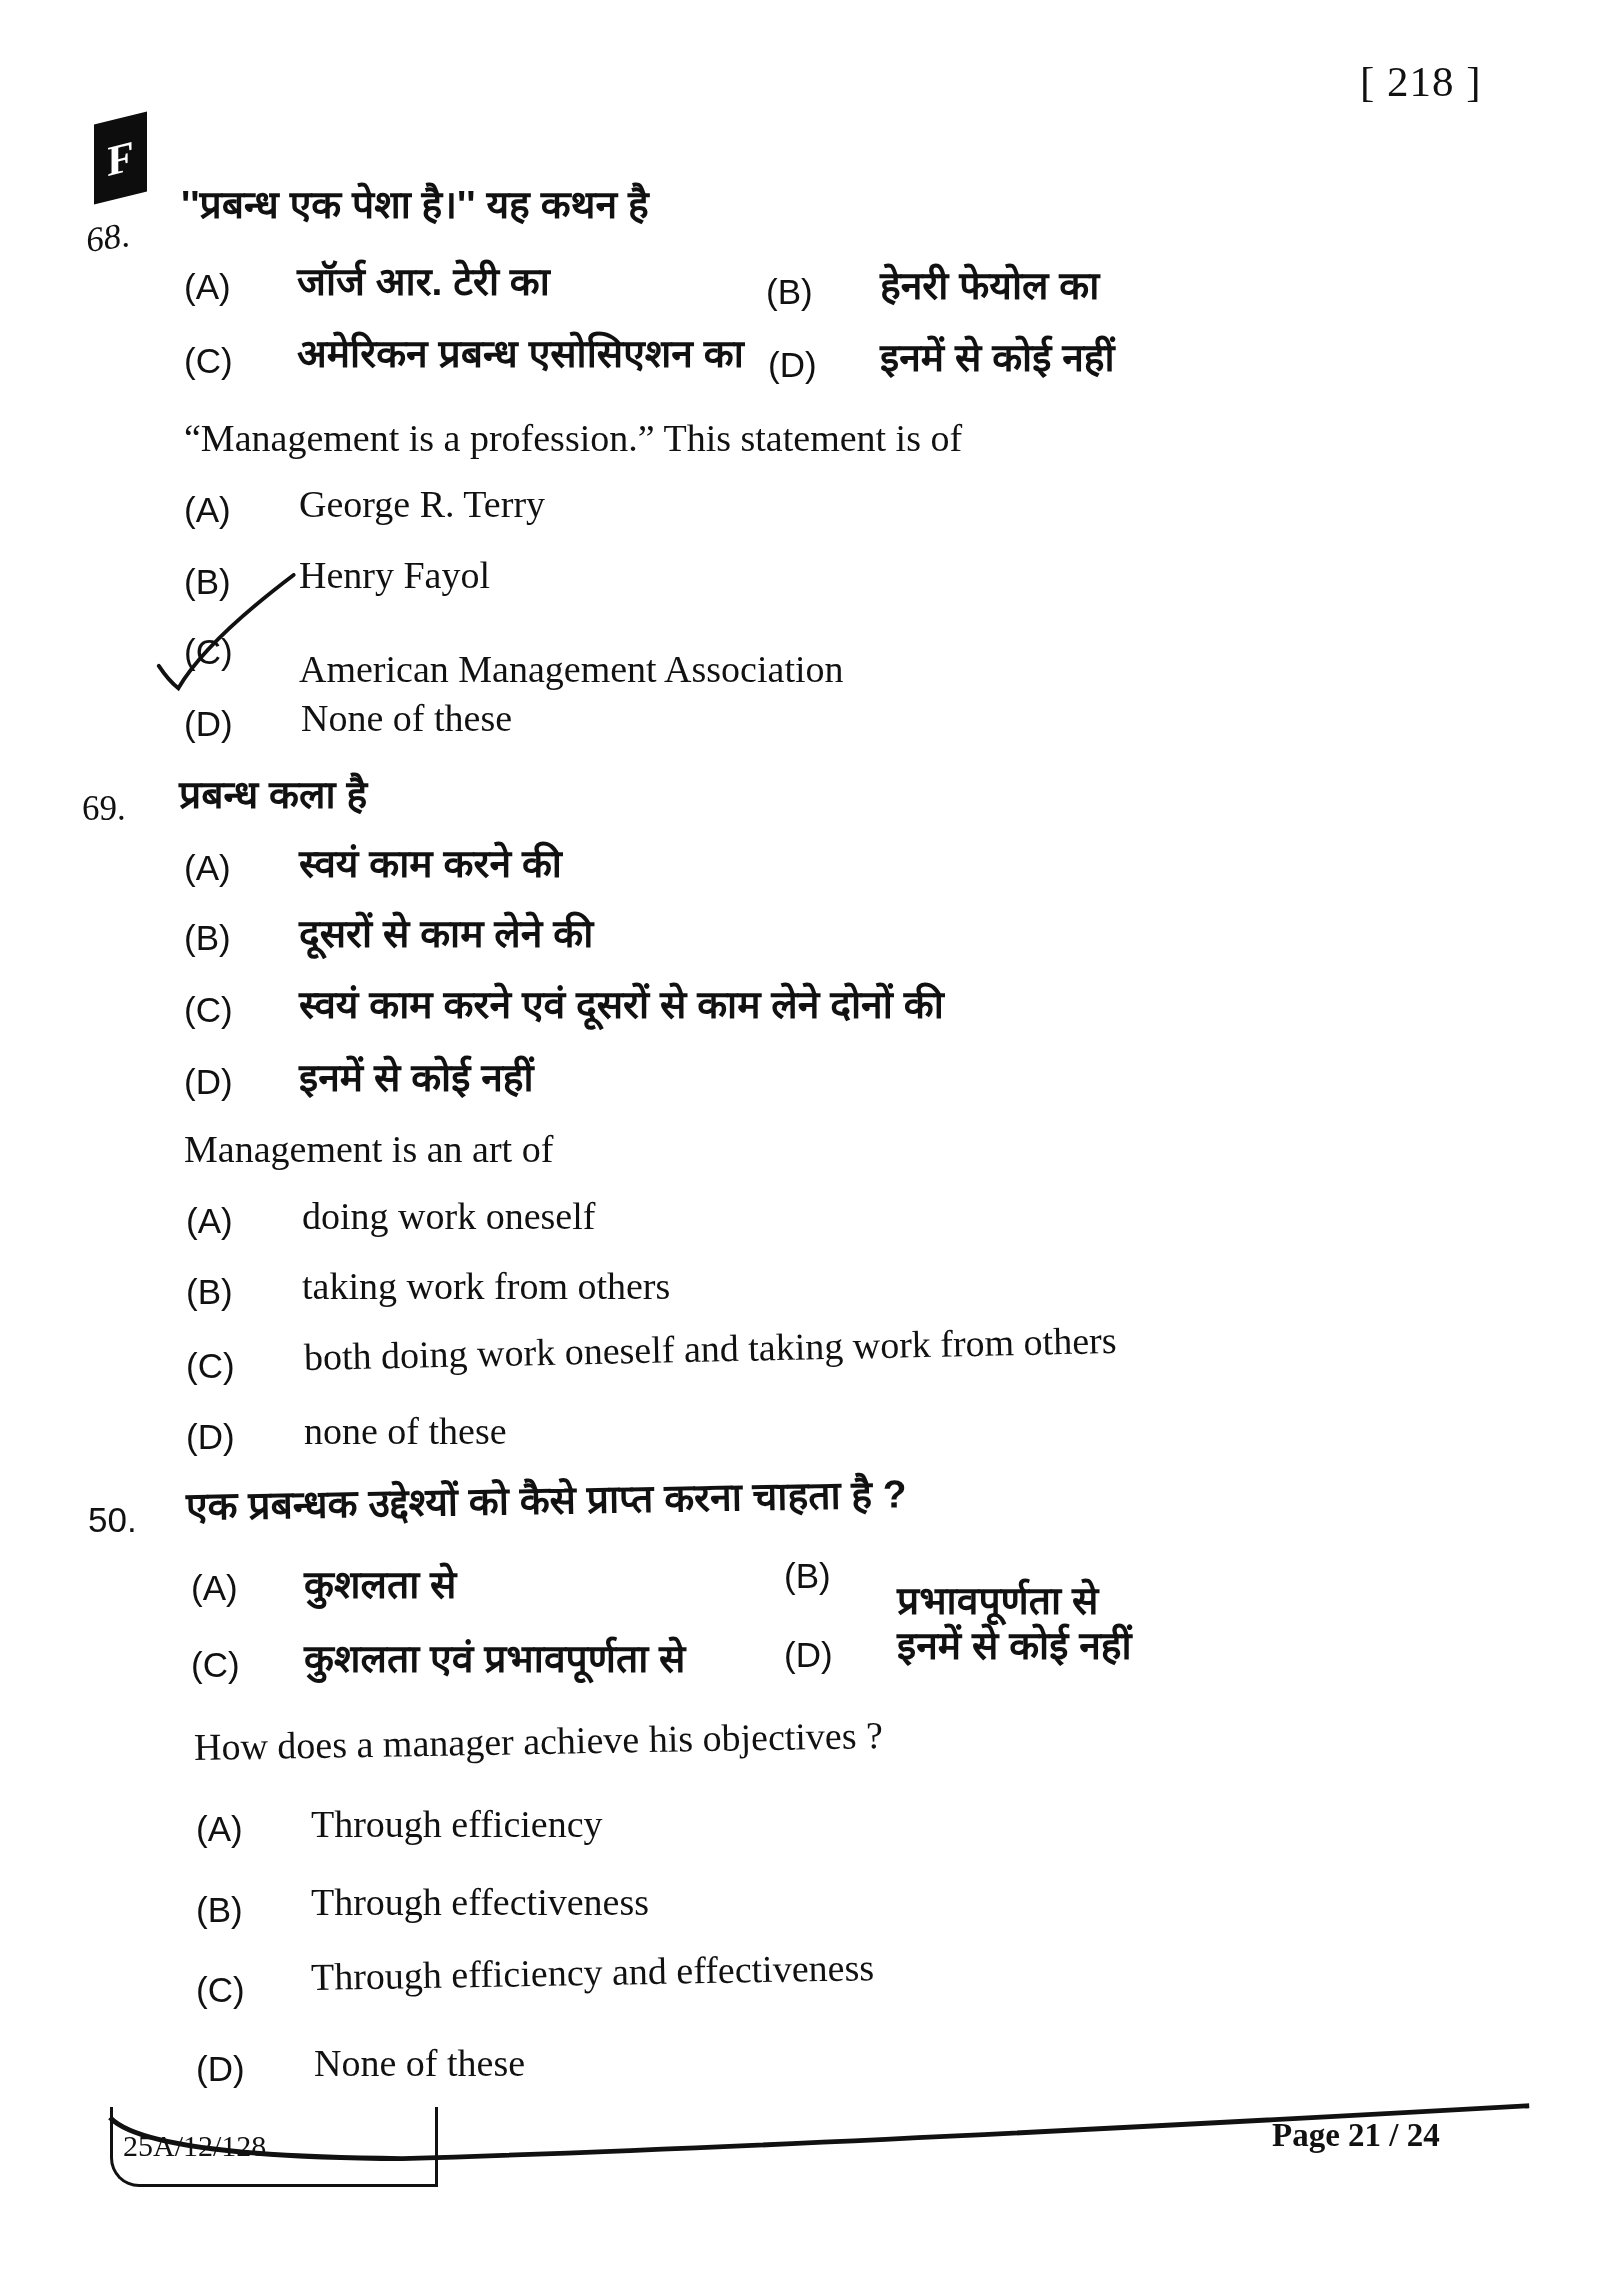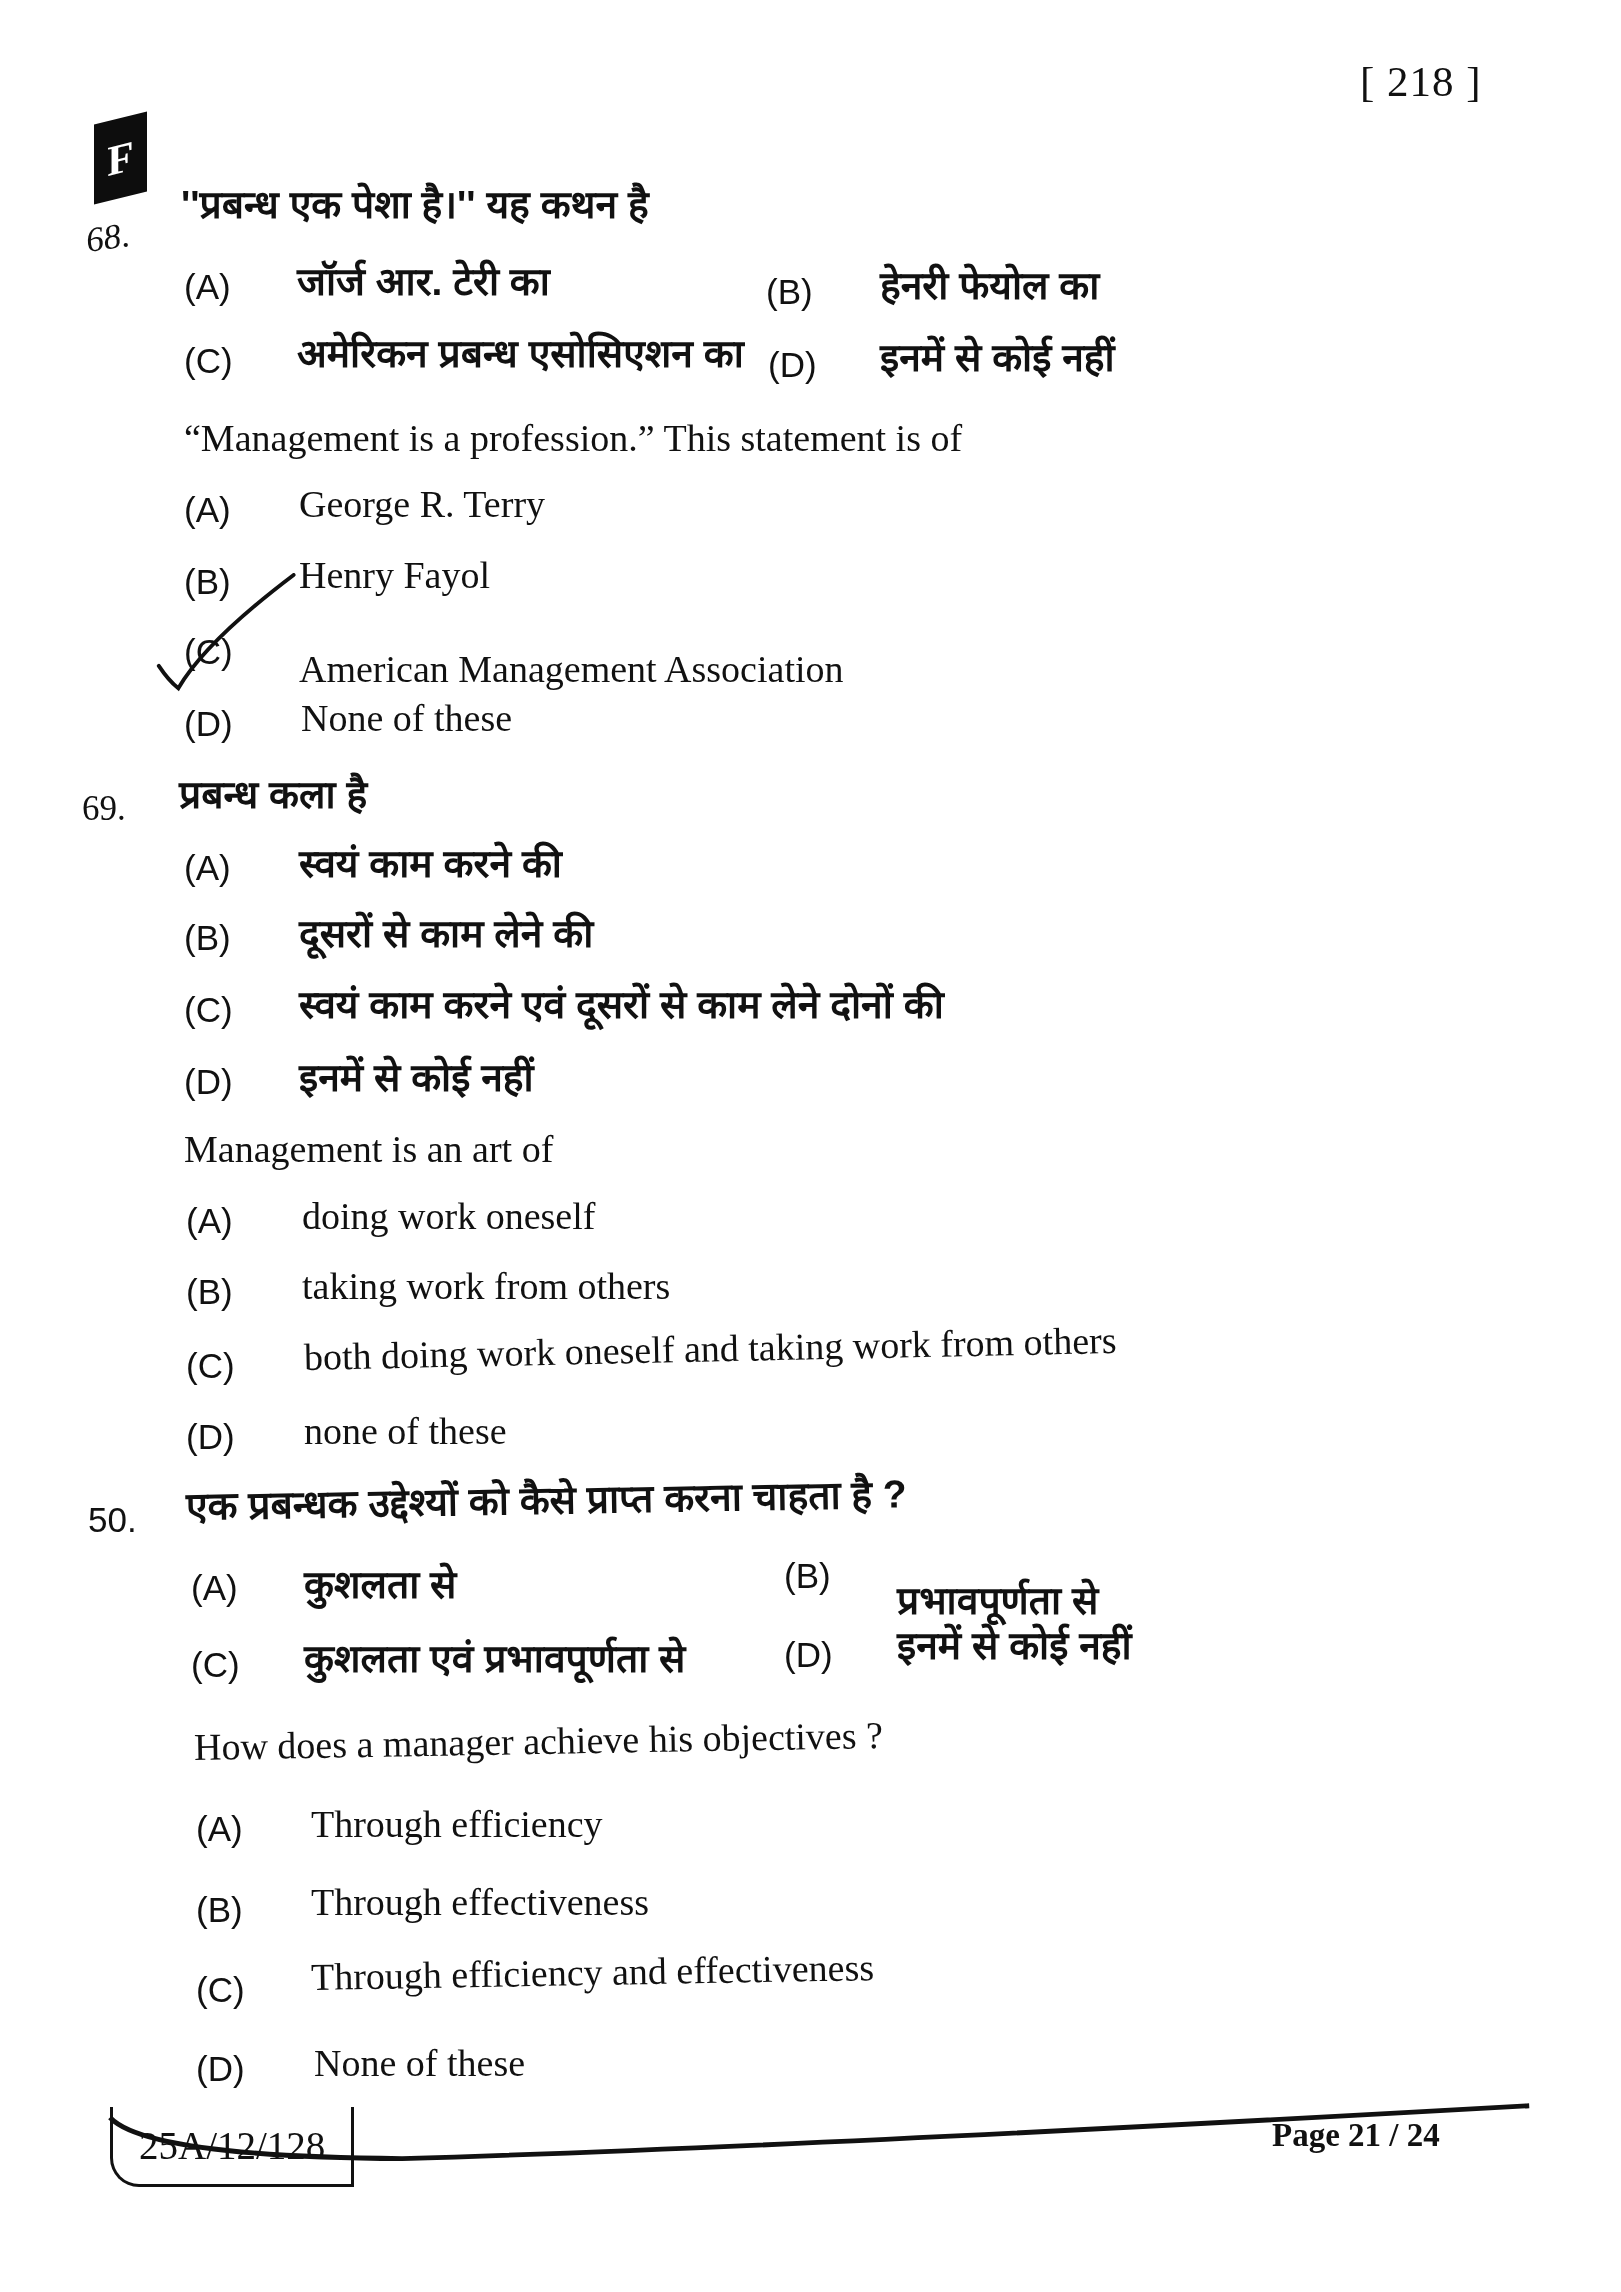--- a/index.html
+++ b/index.html
@@ -8,22 +8,22 @@
   .sans { font-family: "Liberation Sans", "DejaVu Sans", sans-serif; }
   .abs { position: absolute; white-space: nowrap; }
   .page-num { left: 1360px; top: 57px; font-size: 43px; letter-spacing: 1px; }
   .set-badge { left: 94px; top: 118px; width: 53px; height: 80px; background: #0d0d0d; transform: skewY(-14deg);
                color: #fff; font-size: 43px; font-weight: bold; display: flex; align-items: center; justify-content: center; }
   .qnum { font-size: 35px; }
   .hi { font-size: 39px; font-weight: bold; }
   .en { font-size: 38px; }
   .lbl { font-size: 35px; }
   .tick { left: 147px; top: 573px; }
-  .footer-box { left: 110px; top: 2107px; width: 244px; height: 80px; border: 3.9px solid #111; border-top: none;
-                border-radius: 0 0 0 29px; font-size: 39px; display: flex; align-items: center; padding-left: 26px; box-sizing: border-box; }
+  .footer-box { left: 110px; top: 2107px; width: 328px; height: 80px; border: 3.9px solid #111; border-top: none;
+                border-radius: 0 0 0 29px; font-size: 30px; display: flex; align-items: center; padding-left: 10px; box-sizing: border-box; }
   .footer-line { left: 108px; top: 2088px; }
   .footer-page { left: 1272px; top: 2117px; font-size: 33px; font-weight: bold; }
 </style>
 </head>
 <body>
 
 <div class="abs serif page-num">[ 218 ]</div>
 <div class="abs serif set-badge">F</div>
 
 <div>

